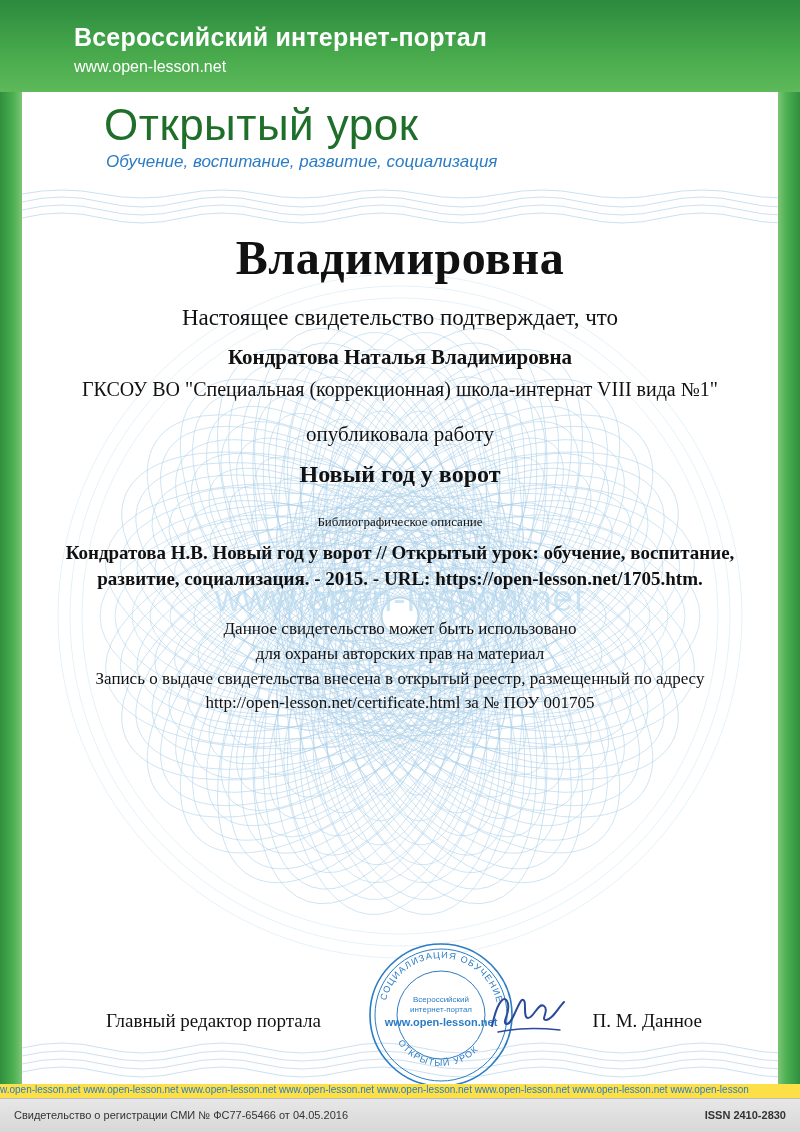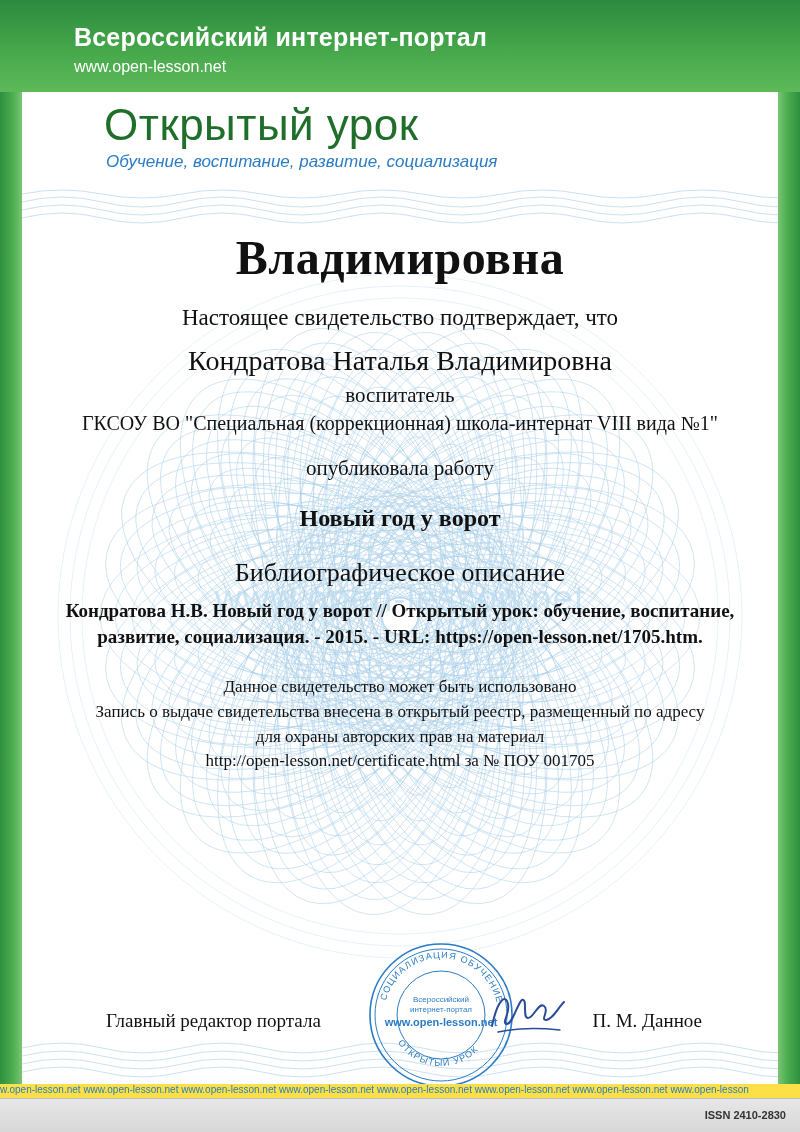--- a/index.html
+++ b/index.html
@@ -120,44 +120,44 @@
     font-size: 48px;
     font-weight: bold;
     letter-spacing: 0.5px;
     margin-bottom: 20px;
   }
   .confirm-line {
     font-size: 23px;
     margin-bottom: 14px;
   }
   .person-name {
-    font-size: 28px;
-    font-weight: normal;
+    font-size: 21px;
+    font-weight: bold;
     margin-bottom: 6px;
   }
   .person-role {
     font-size: 21px;
     margin-bottom: 2px;
   }
   .org {
     font-size: 20px;
     line-height: 1.3;
     margin: 0 30px 20px 30px;
   }
   .published {
     font-size: 21px;
-    margin-bottom: 24px;
+    margin-bottom: 14px;
   }
   .work-title {
     font-size: 24px;
     font-weight: bold;
     margin-bottom: 26px;
   }
   .biblio-label {
-    font-size: 26px;
+    font-size: 13px;
     margin-bottom: 10px;
     text-align: center;
   }
   .biblio-text {
     font-size: 19px;
     font-weight: bold;
     line-height: 1.35;
     margin: 0 10px 26px 10px;
   }
   .note {
@@ -340,30 +340,29 @@
       </g>
     </svg>
   </div>
 
   <div class="wm-text">www.open-lesson.net</div>
 
   <div class="body-wrap">
     <div class="cert-title">Владимировна</div>
     <div class="confirm-line">Настоящее свидетельство подтверждает, что</div>
     <div class="person-name">Кондратова Наталья Владимировна</div>
-    <div class="person-role">воспитатель</div>
     <div class="org">ГКСОУ ВО "Специальная (коррекционная) школа-интернат VIII вида №1"</div>
     <div class="published">опубликовала работу</div>
     <div class="work-title">Новый год у ворот</div>
     <div class="biblio-label">Библиографическое описание</div>
     <div class="biblio-text">Кондратова Н.В. Новый год у ворот // Открытый урок: обучение, воспитание, развитие, социализация. - 2015. - URL: https://open-lesson.net/1705.htm.</div>
     <div class="note">
       <div>Данное свидетельство может быть использовано</div>
+      <div>для охраны авторских прав на материал</div>
       <div>Запись о выдаче свидетельства внесена в открытый реестр, размещенный по адресу</div>
-      <div>для охраны авторских прав на материал</div>
       <div>http://open-lesson.net/certificate.html за № ПОУ 001705</div>
     </div>
   </div>
 
   <div class="stamp">
     <svg width="150" height="150" viewBox="0 0 150 150" xmlns="http://www.w3.org/2000/svg">
       <defs>
         <path id="ringTop" d="M 18,75 A 57,57 0 0 1 132,75"></path>
         <path id="ringBottom" d="M 24,75 A 51,51 0 0 0 126,75"></path>
       </defs>
@@ -390,16 +389,17 @@
   </div>
 
   <div class="sign-row">
     <div class="sign-left">Главный редактор портала</div>
     <div class="sign-right">П. М. Данное</div>
   </div>
 
   <div class="url-strip">w.open-lesson.net  www.open-lesson.net  www.open-lesson.net  www.open-lesson.net  www.open-lesson.net  www.open-lesson.net  www.open-lesson.net  www.open-lesson</div>
 
   <div class="footer-bar">
+    <div class="footer-left">Свидетельство о регистрации СМИ № ФС77-65466 от 04.05.2016</div>
     <div class="footer-right">ISSN 2410-2830</div>
   </div>
 
 </div>
 
 </body></html>

